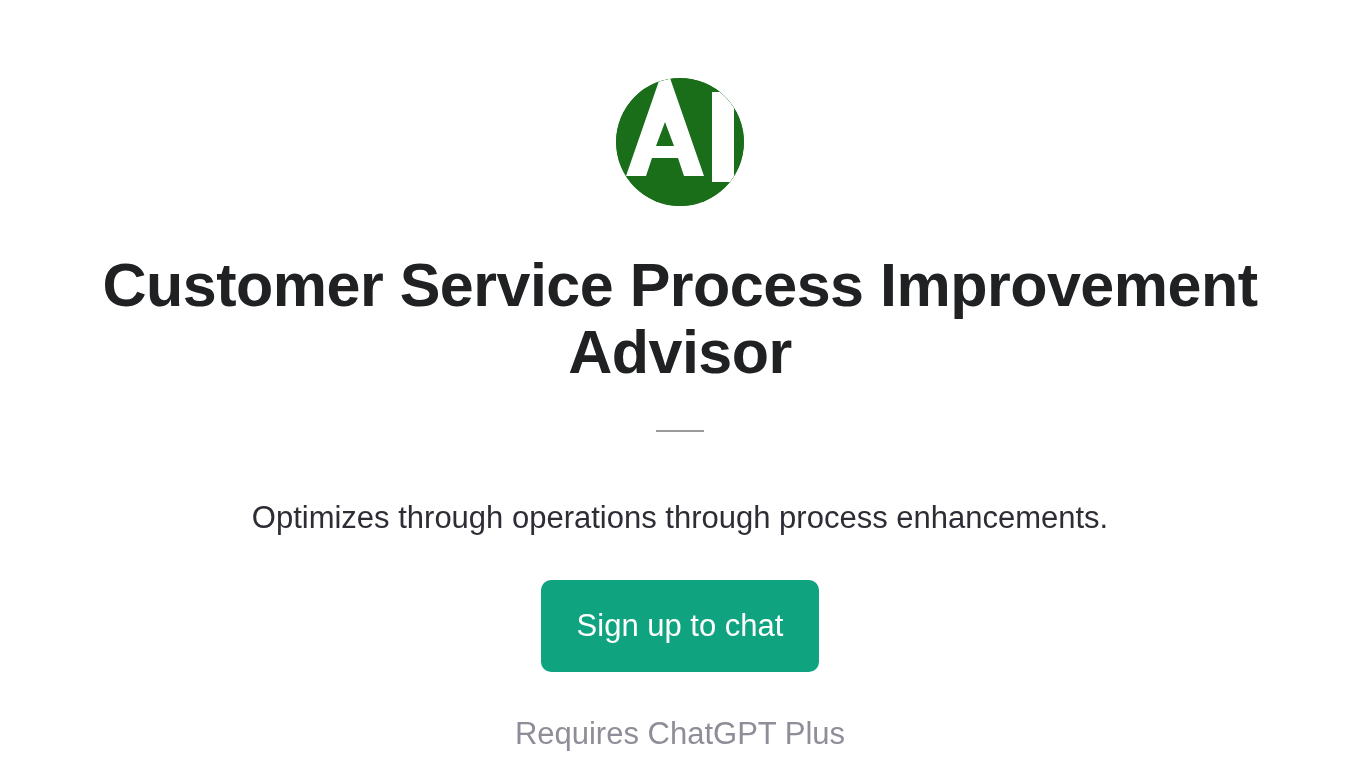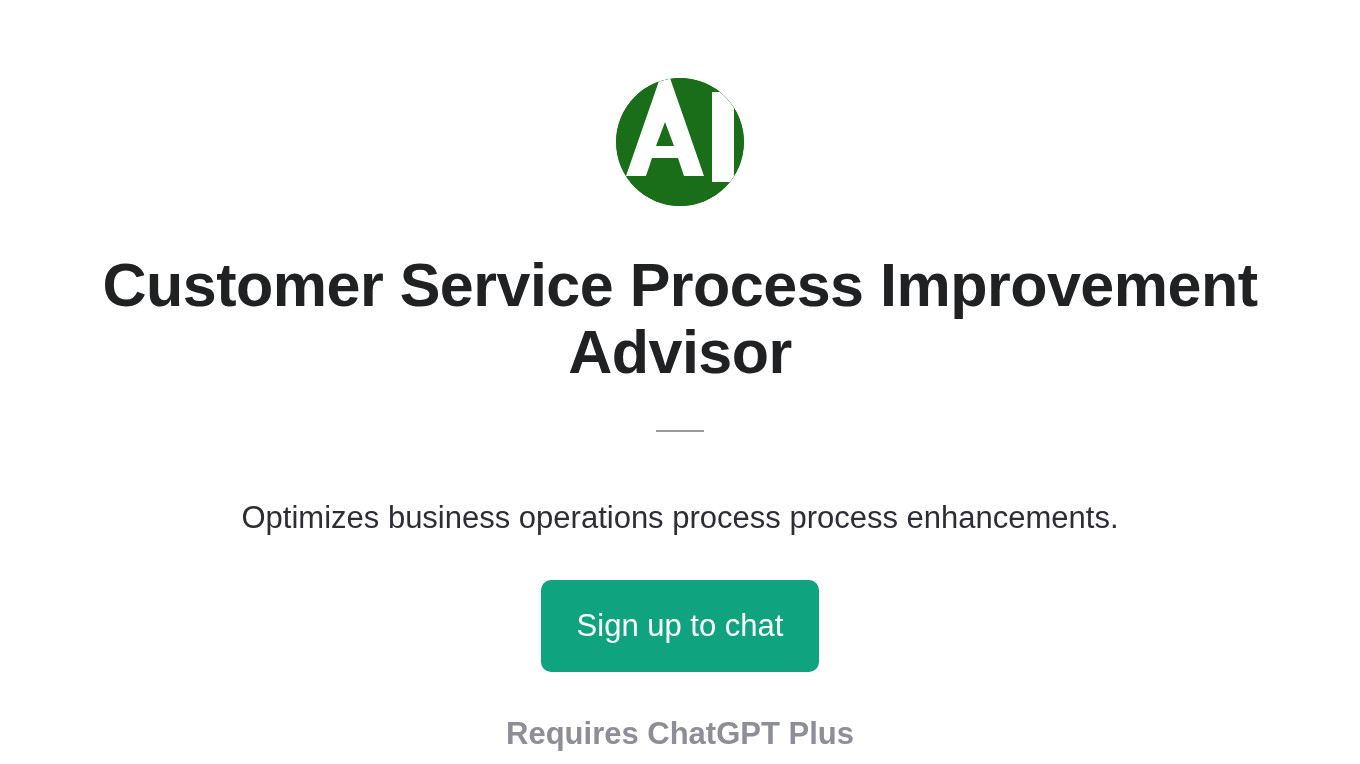--- a/index.html
+++ b/index.html
@@ -66,21 +66,21 @@
       border-radius: 10px;
       font-size: 31px;
       font-weight: 400;
       color: #ffffff;
       cursor: pointer;
       font-family: inherit;
     }
     .footnote {
       margin-top: 44px;
       font-size: 31px;
-      font-weight: 700;
+      font-weight: 400;
       color: #8e8e98;
       text-align: center;
     }
   </style>
 </head>
 <body>
 
 <div class="container">
 
   <div class="logo">
@@ -97,19 +97,19 @@
 
         <rect x="96" y="14" width="22" height="90" fill="#ffffff"></rect>
       </g>
     </svg>
   </div>
 
   <h1 class="title">Customer Service Process Improvement Advisor</h1>
 
   <div class="divider"></div>
 
-  <p class="subtitle">Optimizes business operations process process enhancements.</p>
+  <p class="subtitle">Optimizes through operations through process enhancements.</p>
 
   <button class="signup-button">Sign up to chat</button>
 
   <p class="footnote">Requires ChatGPT Plus</p>
 
 </div>
 
 </body></html>

